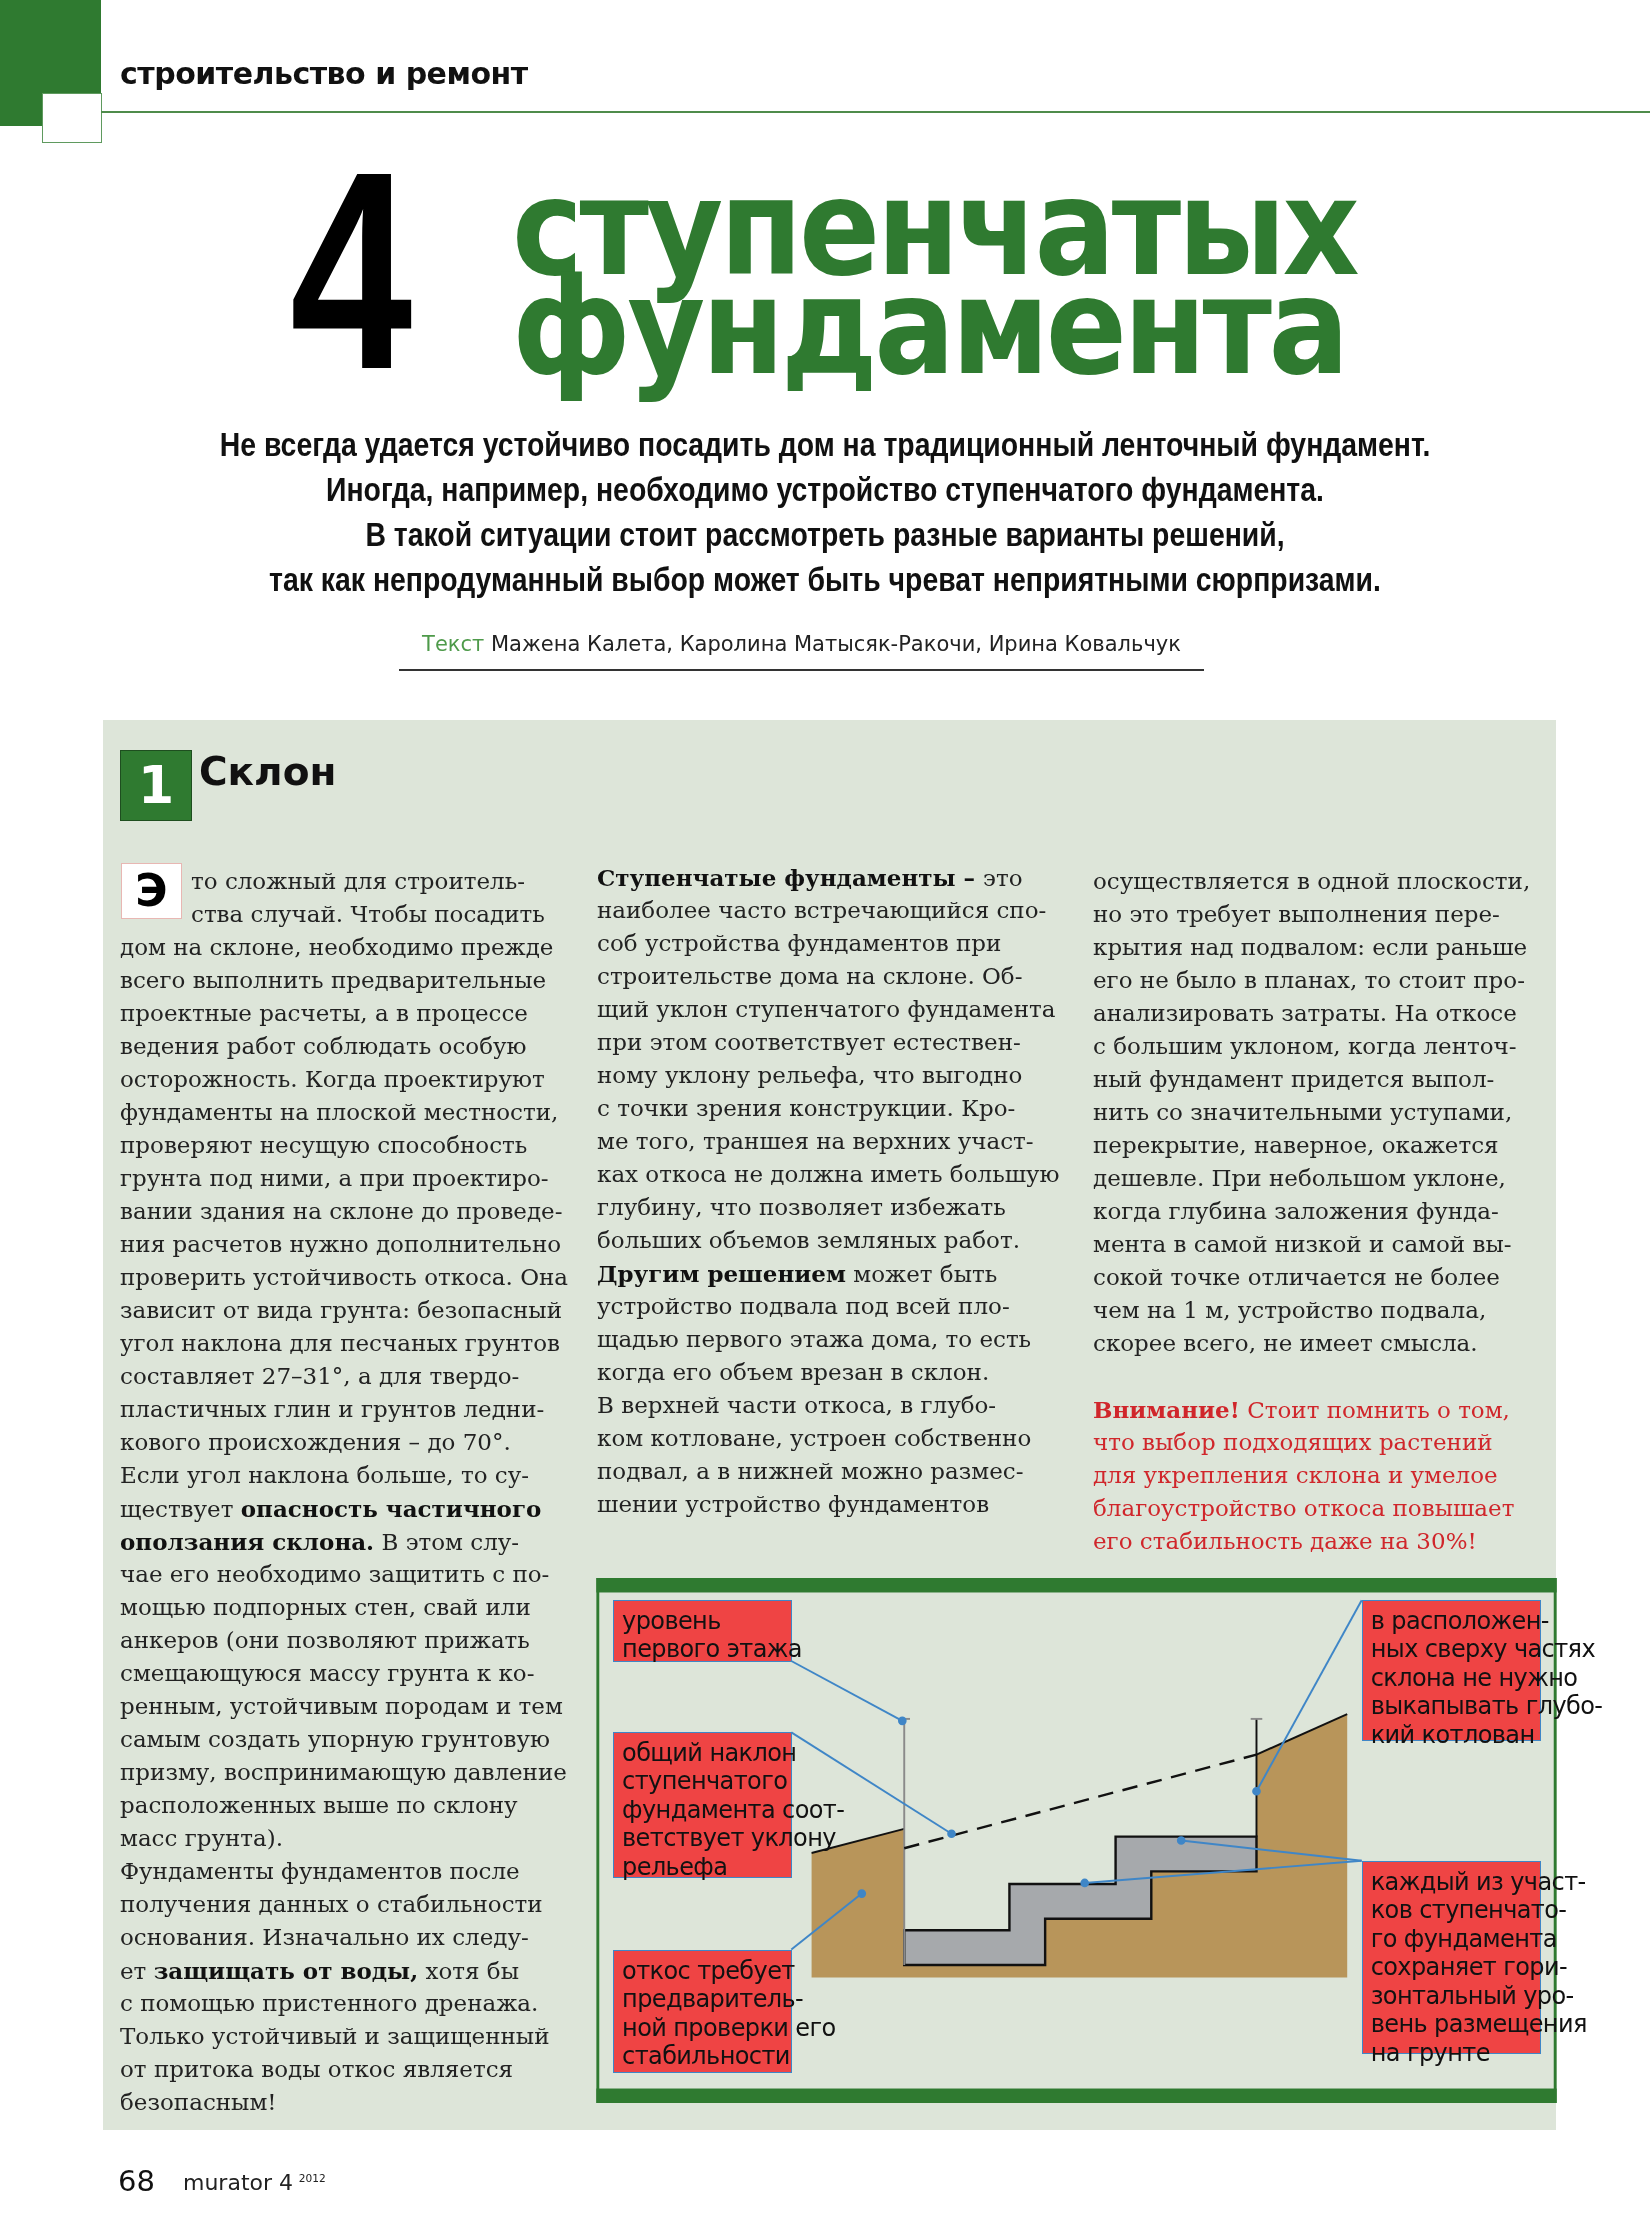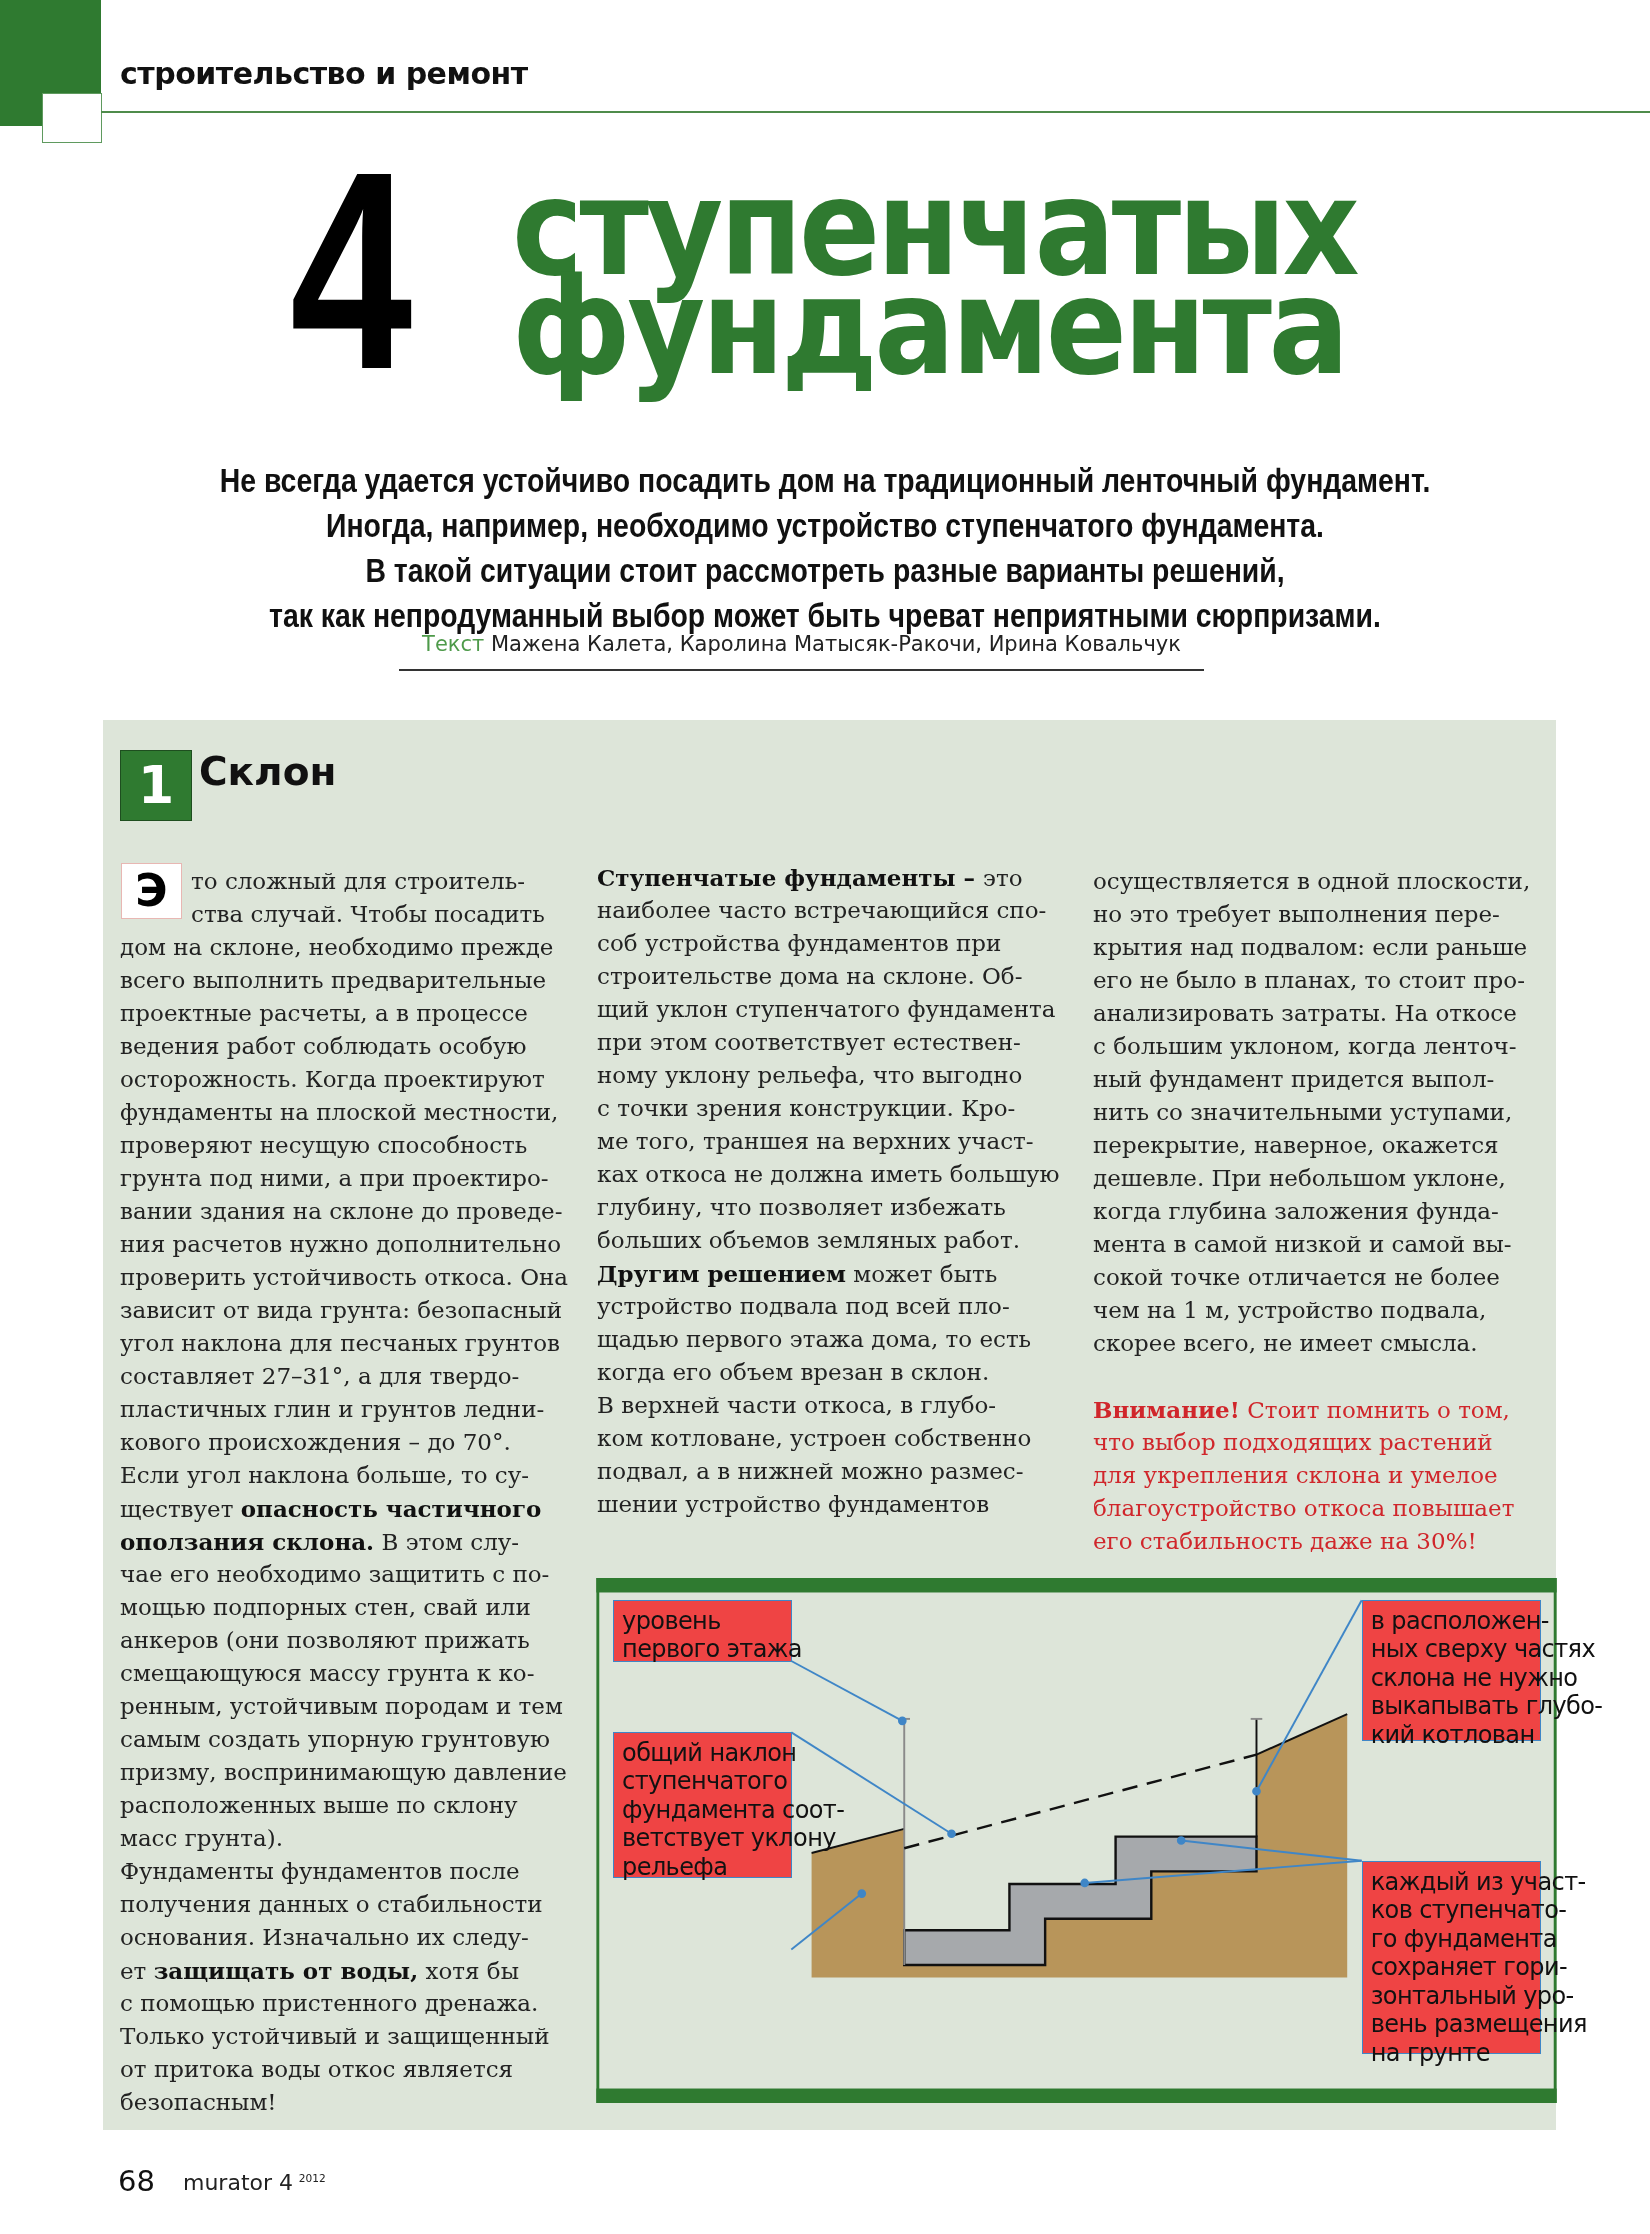--- a/index.html
+++ b/index.html
@@ -6,21 +6,21 @@
   body{width:1650px;height:2234px;position:relative;background:#ffffff;overflow:hidden;font-family:"DejaVu Serif",serif;color:#1a1a1a;}
   .abs{position:absolute;}
   #corner-green{left:0;top:0;width:101px;height:126px;background:#2f7a30;}
   #corner-white{left:42px;top:93px;width:58px;height:48px;background:#fff;border:1.9px solid #5f9a5e;}
   #header-line{left:101px;top:111px;width:1549px;height:1.9px;background:#4f8c4b;}
   #section-label{left:120px;top:56px;font-family:"DejaVu Sans",sans-serif;font-weight:bold;font-size:30px;letter-spacing:-0.5px;color:#111;}
   #big-four{left:290px;top:145px;font-family:"Liberation Sans",sans-serif;font-weight:bold;font-size:282px;line-height:251px;color:#000;transform:scaleX(0.78);transform-origin:left top;}
   .title-word{position:absolute;left:512px;font-family:"DejaVu Sans",sans-serif;font-weight:bold;font-size:133px;line-height:1;color:#2f7a30;letter-spacing:-3.9px;transform:scaleX(0.9);transform-origin:left top;}
   #title-1{top:162px;}
   #title-2{top:261px;}
-  #lede{left:58px;top:422px;width:1534px;text-align:center;font-family:"Liberation Sans",sans-serif;font-weight:bold;font-size:33px;line-height:45px;color:#111;margin-top:36px;}
+  #lede{left:58px;top:422px;width:1534px;text-align:center;font-family:"Liberation Sans",sans-serif;font-weight:bold;font-size:33px;line-height:45px;color:#111;}
   #lede span{display:block;transform:scaleX(0.86);}
   #byline{left:399px;top:632px;width:805px;text-align:center;font-family:"DejaVu Sans",sans-serif;font-size:21px;color:#222;}
   #byline .lbl{color:#4e9a4a;}
   #byline-rule{left:399px;top:669px;width:805px;height:1.9px;background:#333;}
   #panel{left:103px;top:720px;width:1453px;height:1410px;background:#dde5d9;}
   #num-box{left:120px;top:750px;width:70px;height:69px;background:#2f7a30;border:1px solid #1e4e1f;color:#fff;font-family:"DejaVu Sans",sans-serif;font-weight:bold;font-size:52px;line-height:69px;text-align:center;}
   #section-title{left:199px;top:749px;font-family:"DejaVu Sans",sans-serif;font-weight:bold;font-size:39px;color:#111;}
   .col{position:absolute;font-family:"DejaVu Serif",serif;font-size:23px;line-height:33px;color:#222;white-space:nowrap;}
   .col .ln{display:block;height:33px;}
   #col-left{left:120px;top:865px;}
@@ -191,20 +191,26 @@
       <span>уровень</span>
       <span>первого этажа</span>
     </div>
   <div class="callout" style="left:17.4px;top:154px;width:179px;height:146px;">
       <span>общий наклон</span>
       <span>ступенчатого</span>
       <span>фундамента соот-</span>
       <span>ветствует уклону</span>
       <span>рельефа</span>
     </div>
+  <div class="callout" style="left:17.4px;top:372px;width:179px;height:123px;">
+      <span>откос требует</span>
+      <span>предваритель-</span>
+      <span>ной проверки его</span>
+      <span>стабильности</span>
+    </div>
   <div class="callout" style="left:766px;top:22px;width:179px;height:141px;">
       <span>в расположен-</span>
       <span>ных сверху частях</span>
       <span>склона не нужно</span>
       <span>выкапывать глубо-</span>
       <span>кий котлован</span>
     </div>
   <div class="callout" style="left:766px;top:283px;width:179px;height:193px;">
       <span>каждый из участ-</span>
       <span>ков ступенчато-</span>

